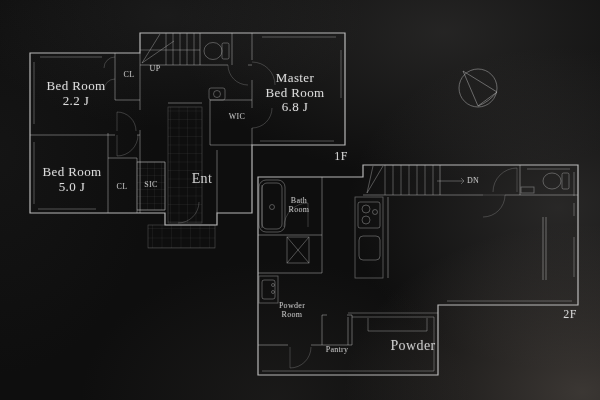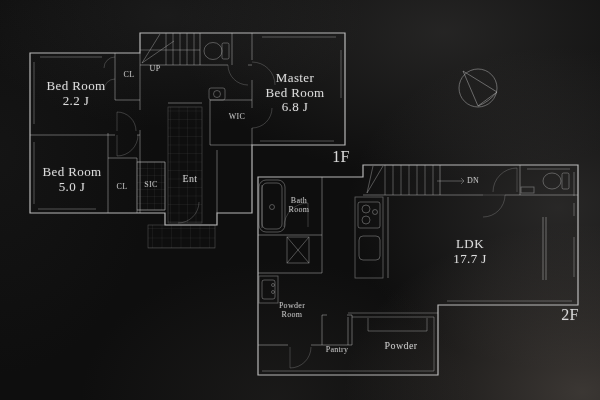--- a/index.html
+++ b/index.html
@@ -25,22 +25,22 @@
   .arc  {stroke:rgba(175,175,175,.40);stroke-width:.7; fill:none;}
   .grid {stroke:rgba(175,175,175,.40);stroke-width:.6;}
   .lbl{
     position:absolute;transform:translate(-50%,-50%);
     color:#d4d4d4;white-space:nowrap;text-align:center;
     letter-spacing:.4px;line-height:1.12;
     text-shadow:0 0 2px rgba(255,255,255,.14);
   }
   .lbl span{display:block;}
   .lbl-room{font-size:13px;color:#dddddd;}
-  .lbl-floor{font-size:16px;color:#d8d8d8;}
-  .lbl-md{font-size:10px;color:#cccccc;}
+  .lbl-floor{font-size:12px;color:#d8d8d8;}
+  .lbl-md{font-size:14px;color:#cccccc;margin-left:12px;}
   .lbl-sm{font-size:8px;color:#c6c6c6;letter-spacing:.3px;}
 </style>
 </head>
 <body>
 
 <div id="stage">
 
   <svg class="plan" width="600" height="400" viewBox="0 0 600 400">
     <defs>
       <pattern id="gridS" width="7" height="7" patternUnits="userSpaceOnUse">
@@ -188,24 +188,20 @@
   <div class="lbl lbl-sm" style="left:122px;top:187px">CL</div>
   <div class="lbl lbl-sm" style="left:151px;top:185px">SIC</div>
   <div class="lbl lbl-md" style="left:190px;top:179px">Ent</div>
   <div class="lbl lbl-floor" style="left:341px;top:157px">1F</div>
 
   <div class="lbl lbl-sm" style="left:473px;top:181px">DN</div>
   <div class="lbl lbl-sm" style="left:299px;top:206px">
     <span>Bath</span>
     <span>Room</span>
   </div>
-  <div class="lbl lbl-room" style="left:470px;top:252px">
-    <span>LDK</span>
-    <span>17.7 J</span>
-  </div>
   <div class="lbl lbl-sm" style="left:292px;top:311px">
     <span>Powder</span>
     <span>Room</span>
   </div>
   <div class="lbl lbl-sm" style="left:337px;top:350px">Pantry</div>
   <div class="lbl lbl-md" style="left:401px;top:346px">Powder</div>
   <div class="lbl lbl-floor" style="left:570px;top:315px">2F</div>
 
 </div>
 

